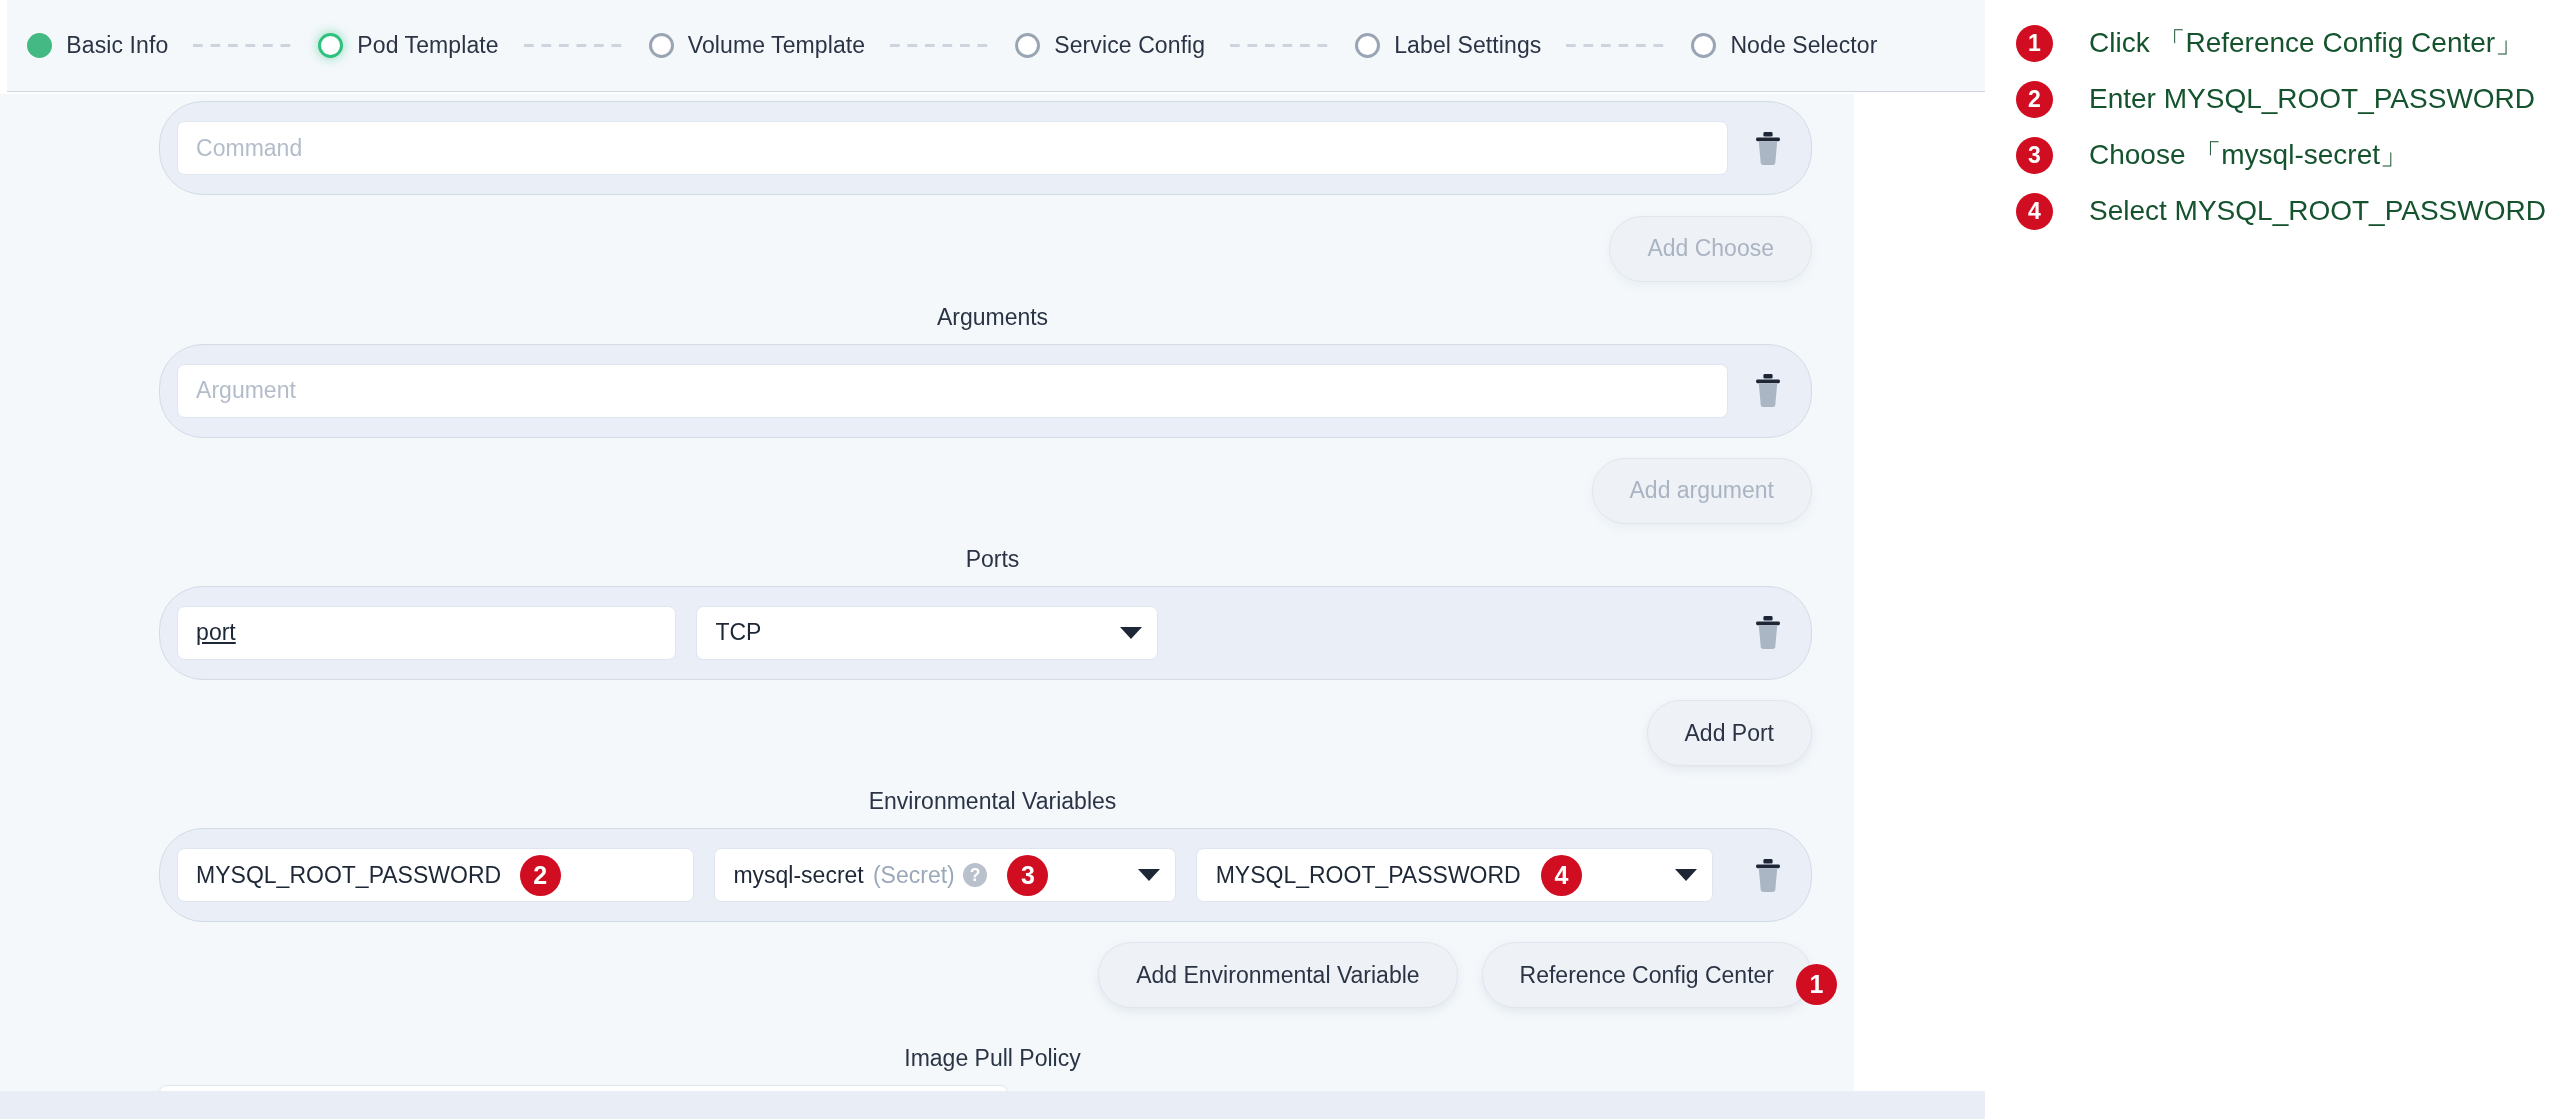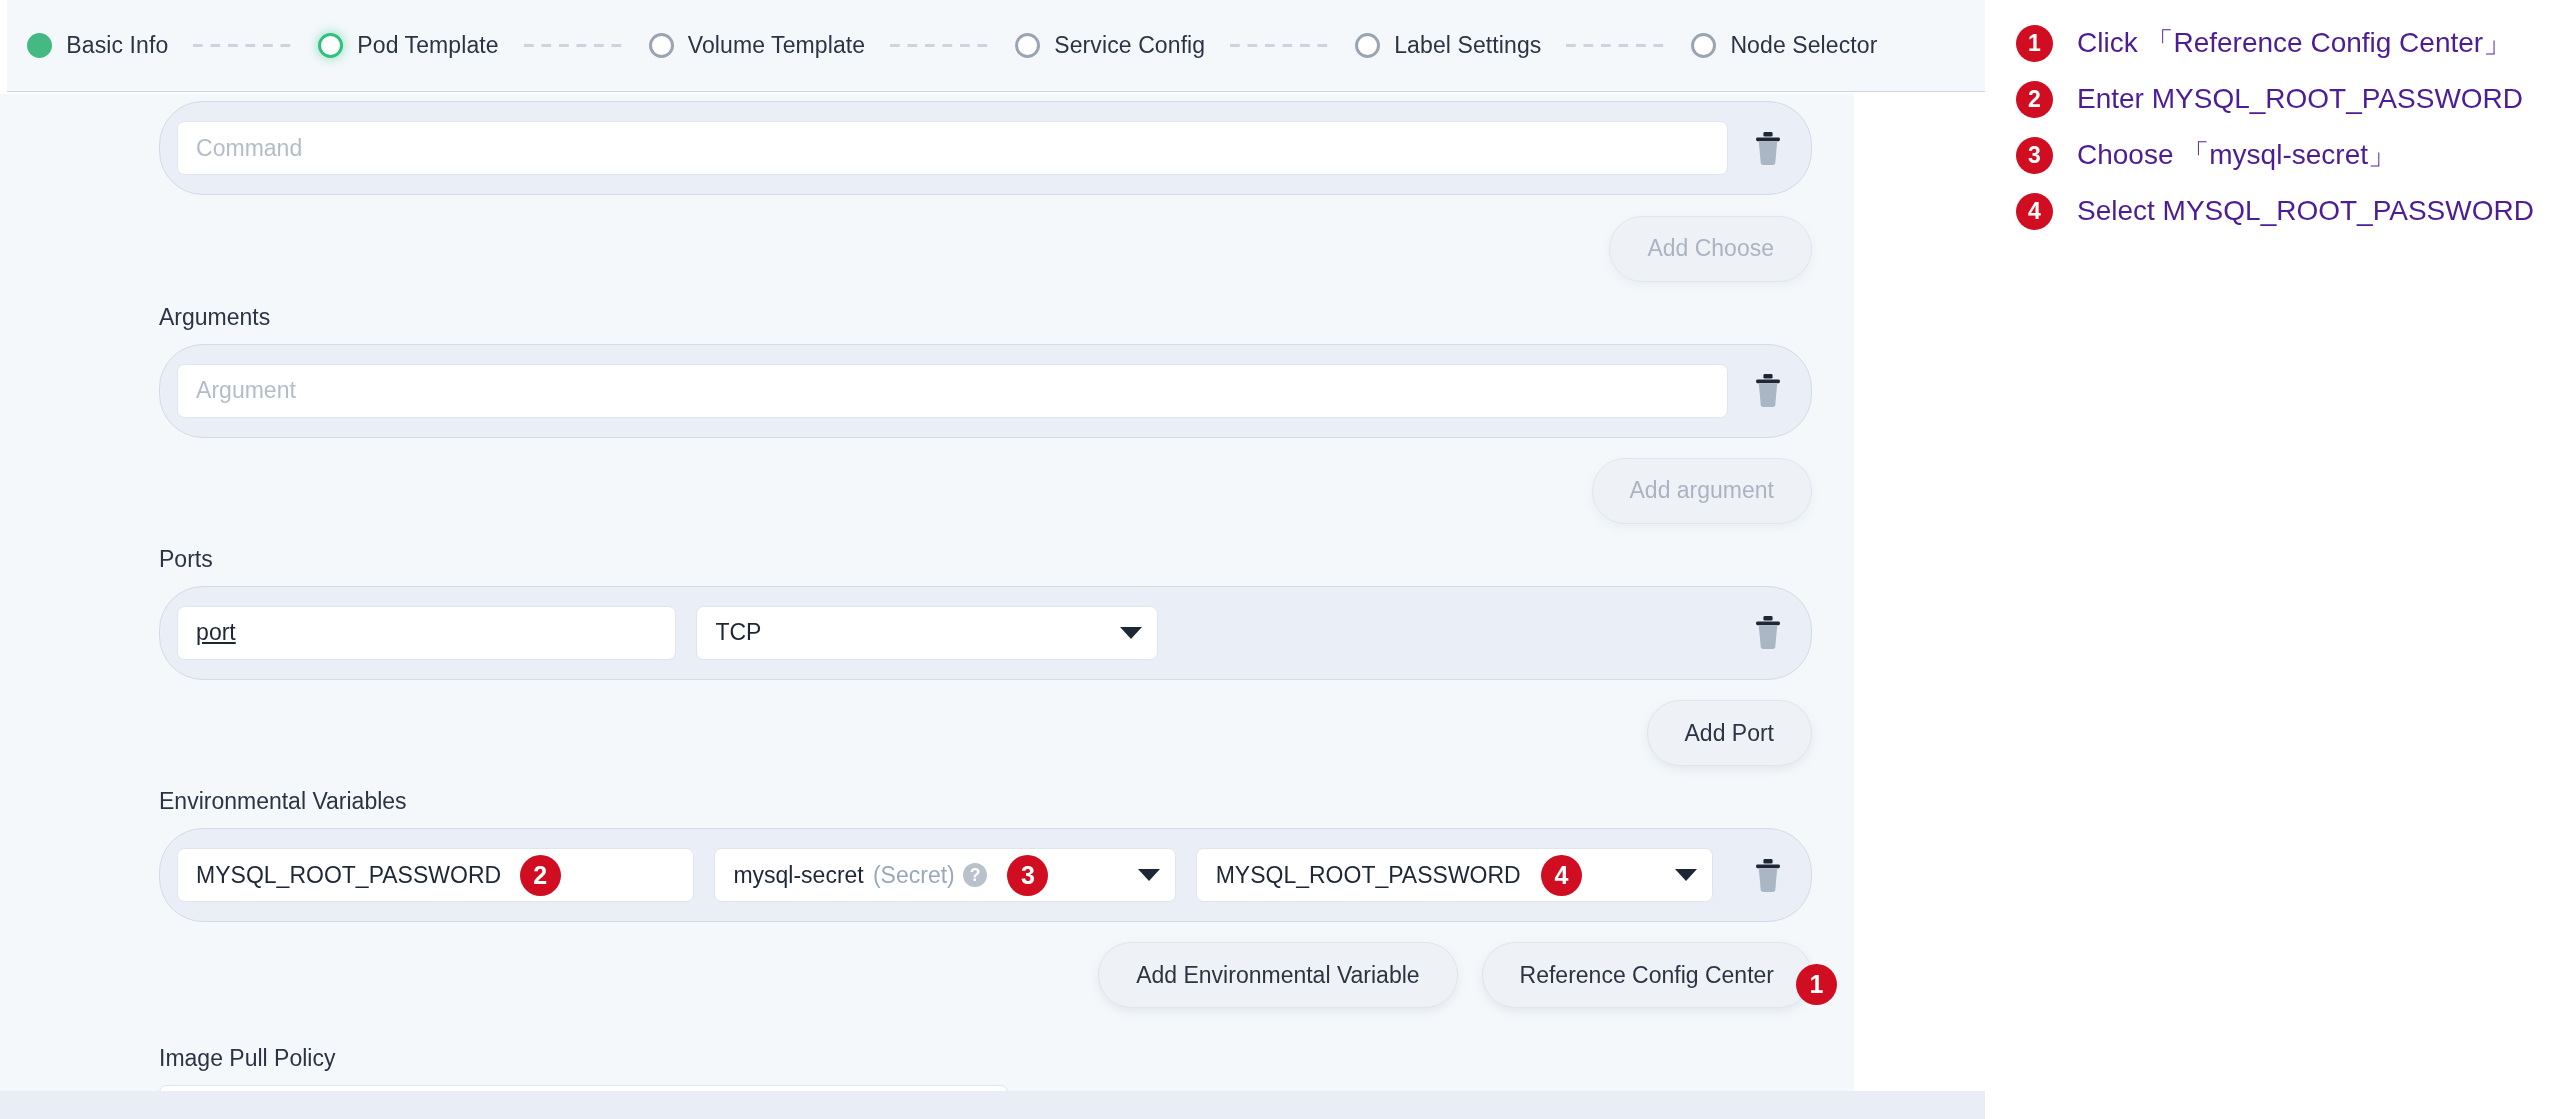--- a/index.html
+++ b/index.html
@@ -73,20 +73,21 @@
     color: #2b3445; font-size: 23px;
     line-height: 31px;
     margin-top: -14.8px;
   }
 
   .field-label {
     font-size: 23px;
     color: #2b3445;
     margin-bottom: 13px;
     margin-top: 22px;
+    text-align: center;
   }
 
   
   .row-pill {
     background: #e9eef7;
     border: 1.8px solid #d3dbe7;
     border-radius: 44px;
     height: 94px;
     display: flex; align-items: center;
     padding: 0 24px 0 16.6px;
@@ -201,23 +202,23 @@
     padding: 24px 0 0 31px;
   }
   .annot-row { display: flex; align-items: center; margin-bottom: 18.5px; }
   .annot-num {
     width: 37px; height: 37px; border-radius: 50%;
     background: #d10d21; color: #ffffff;
     display: flex; align-items: center; justify-content: center;
     font-size: 23px; font-weight: bold; flex: 0 0 auto;
   }
   .annot-text {
-    margin-left: 24px;
+    margin-left: 36px;
     font-size: 28px;
-    color: #4c1d95;
+    color: #14532d;
     white-space: nowrap;
   }
 </style>
 </head>
 <body>
 
 <div class="root">
 
   <div class="app-panel">
 

